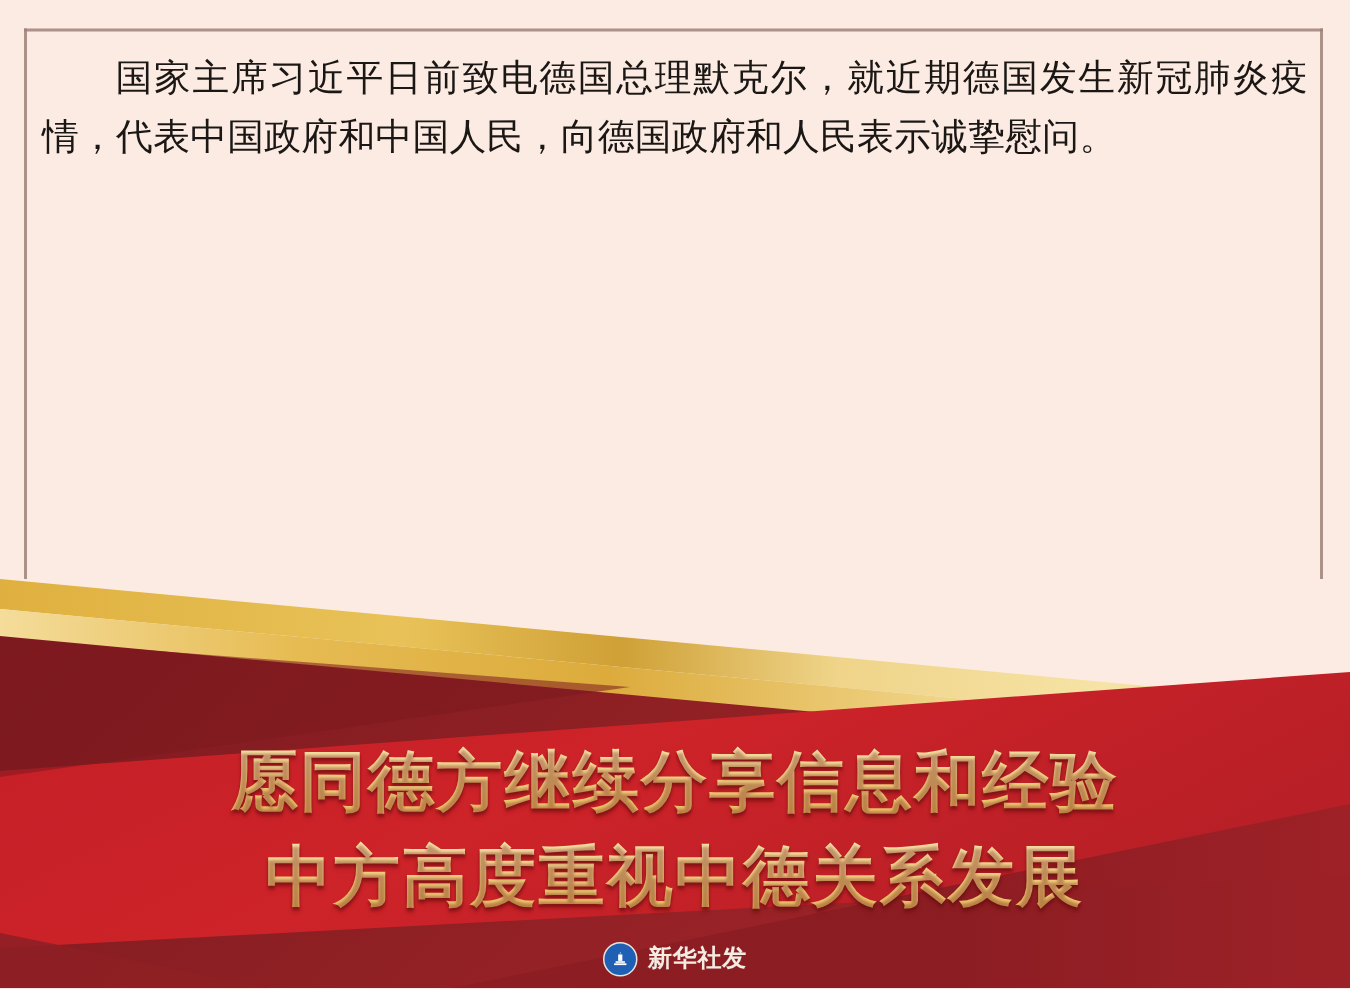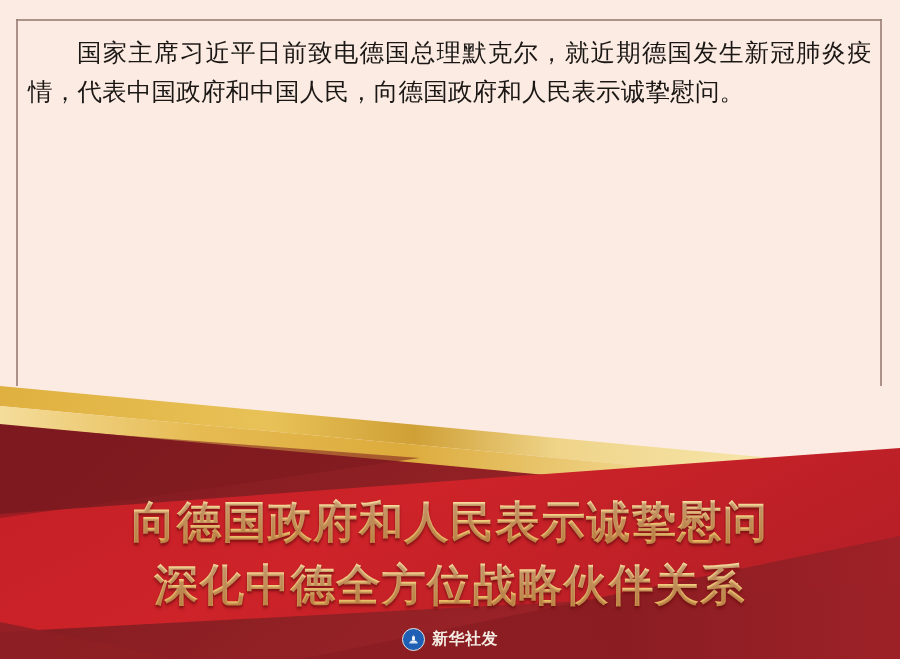--- a/index.html
+++ b/index.html
@@ -136,21 +136,21 @@
     display: flex;
     align-items: center;
     justify-content: center;
     flex: none;
   }
   .xinhua-mark svg { display:block; }
   .credit-text {
     color: #f2ece2;
     font-size: 16px;
     line-height: 20px;
-    font-family: Liberation Mono, monospace;
+    font-family: Liberation Serif, serif;
     font-weight: 600;
     letter-spacing: .5px;
     white-space: nowrap;
   }
 </style>
 </head>
 <body>
 
 <div id="poster">
 
@@ -212,22 +212,22 @@
       <polygon points="0,128 900,62 900,198 0,246" fill="url(#redBrightGrad)"></polygon>
 
       <polygon points="900,150 900,273 300,273" fill="url(#redLowerGrad)" opacity="0.95"></polygon>
 
       <polygon points="0,236 0,273 180,273" fill="#8e1f24" opacity="0.9"></polygon>
 
       <polygon points="0,40 0,132 420,72" fill="#7b191f" opacity="0.55"></polygon>
     </svg>
 
     <div class="headline">
-      <span class="headline-line">向德国政府和人民表示诚挚慰问</span>
-      <span class="headline-line">深化中德全方位战略伙伴关系</span>
+      <span class="headline-line">愿同德方继续分享信息和经验</span>
+      <span class="headline-line">中方高度重视中德关系发展</span>
     </div>
 
     <div class="credit">
       <span class="xinhua-mark">
         <svg width="15" height="15" viewBox="0 0 15 15" aria-hidden="true">
           <circle cx="7.5" cy="7.5" r="7.2" fill="#1f5fb4"></circle>
           <path d="M7.5 2.6 L8.05 3.9 L7.5 3.55 L6.95 3.9 Z" fill="#ffffff"></path>
           <rect x="6.1" y="4.3" width="2.8" height="4.3" fill="#ffffff"></rect>
           <rect x="4.4" y="8.8" width="6.2" height="1.1" fill="#ffffff"></rect>
           <rect x="3.4" y="10.2" width="8.2" height="1.2" fill="#ffffff"></rect>

